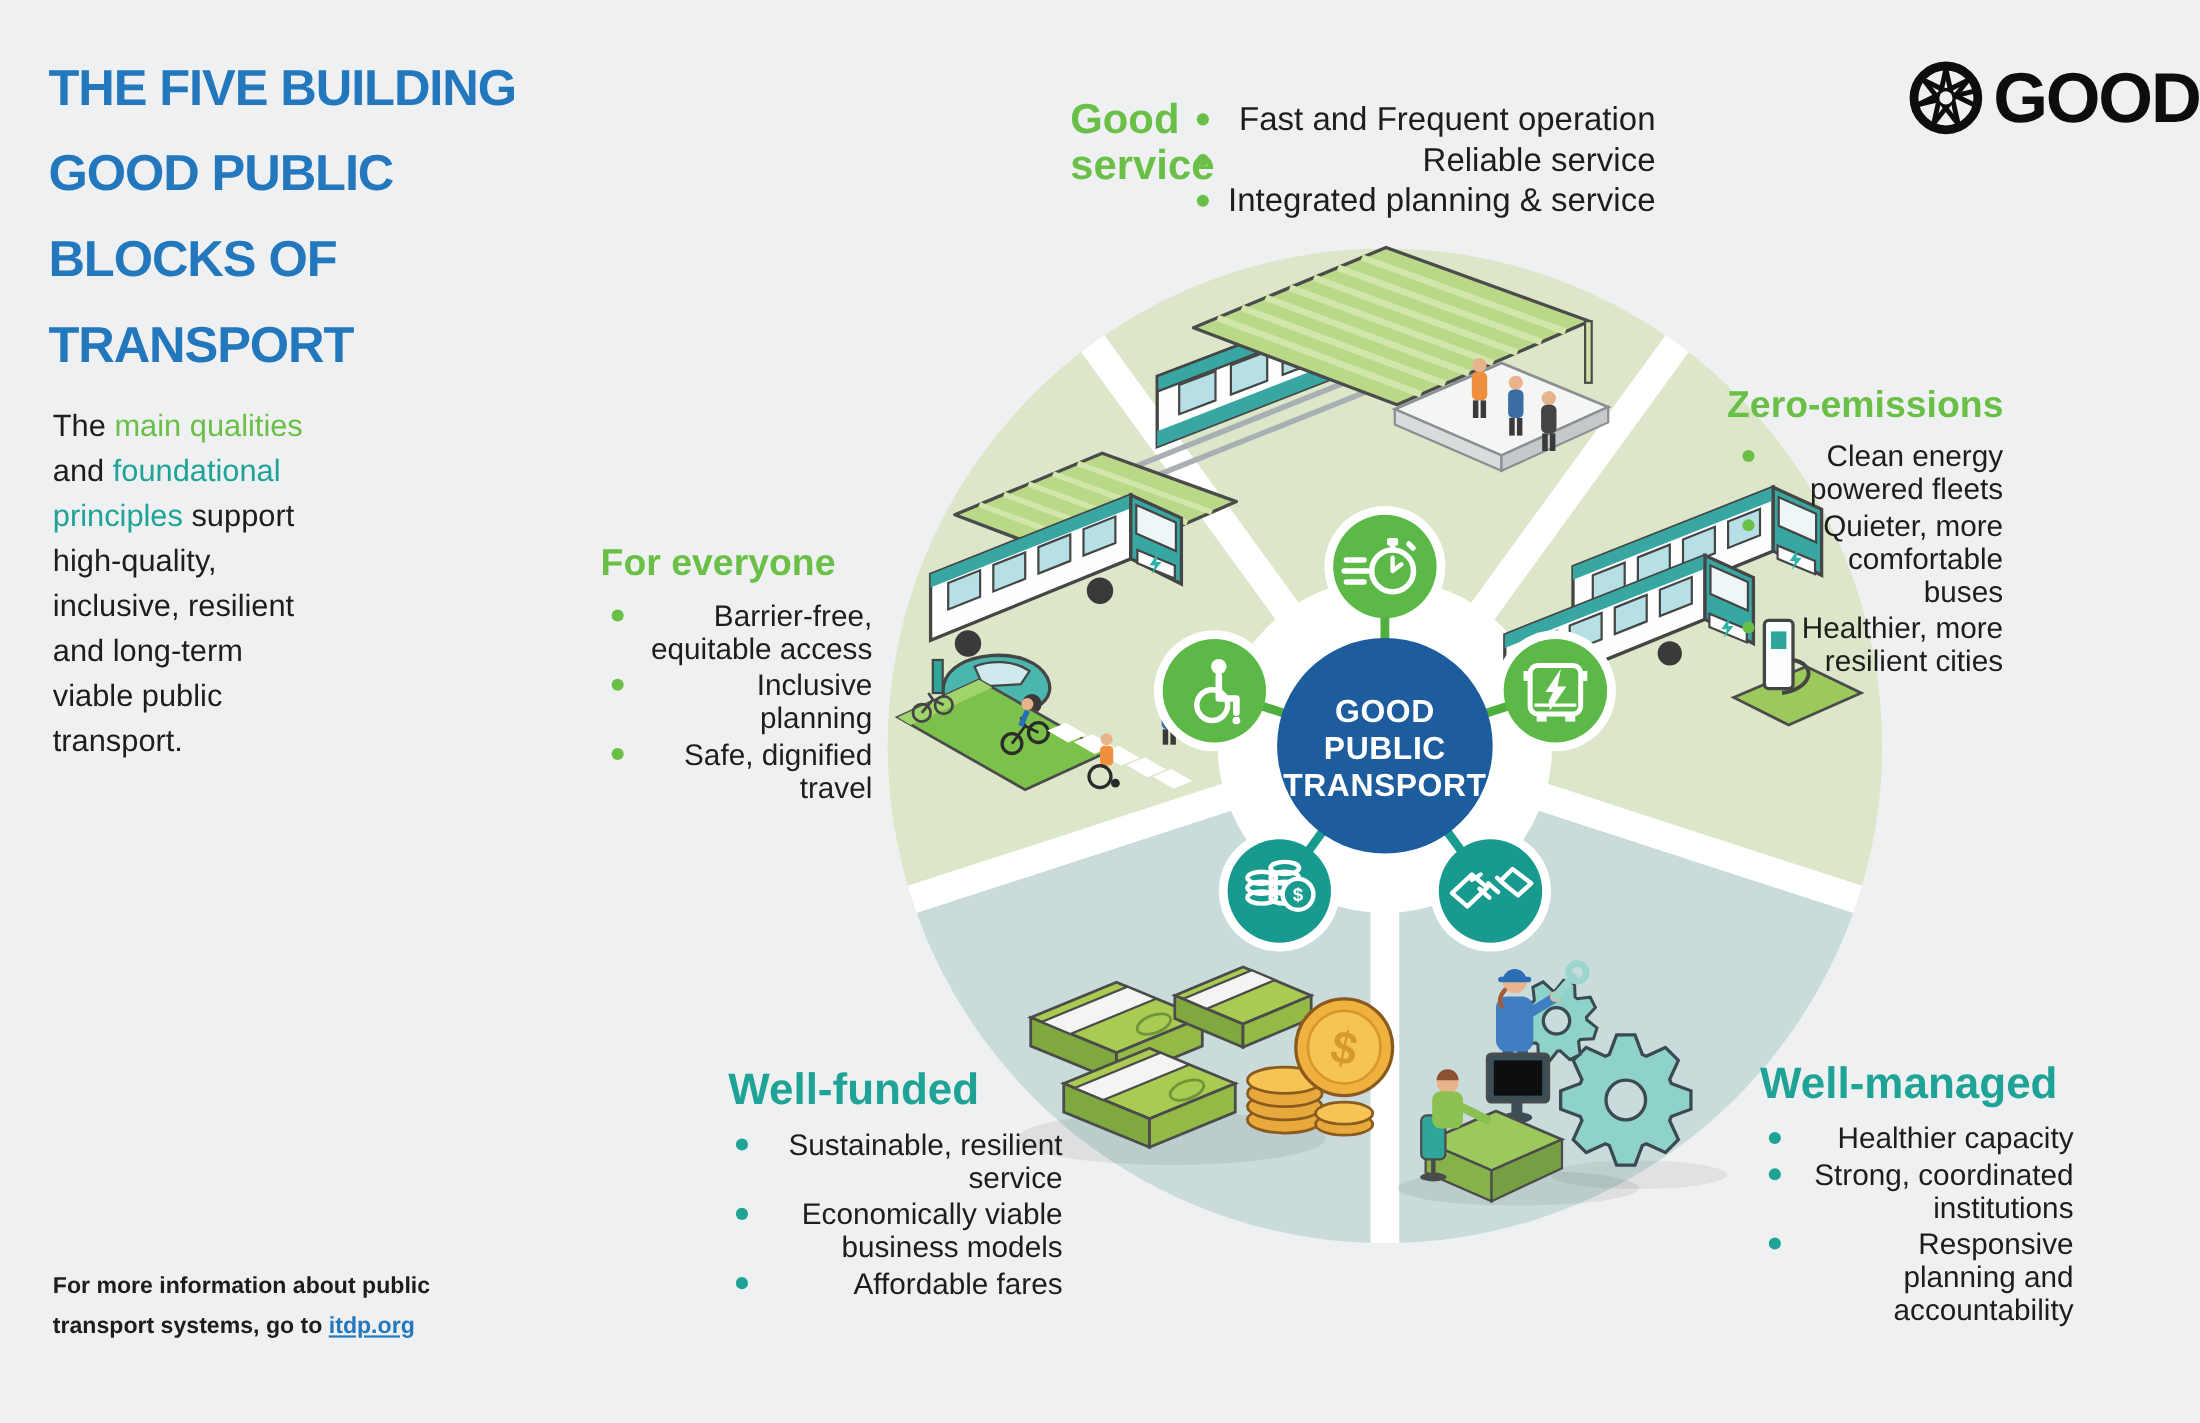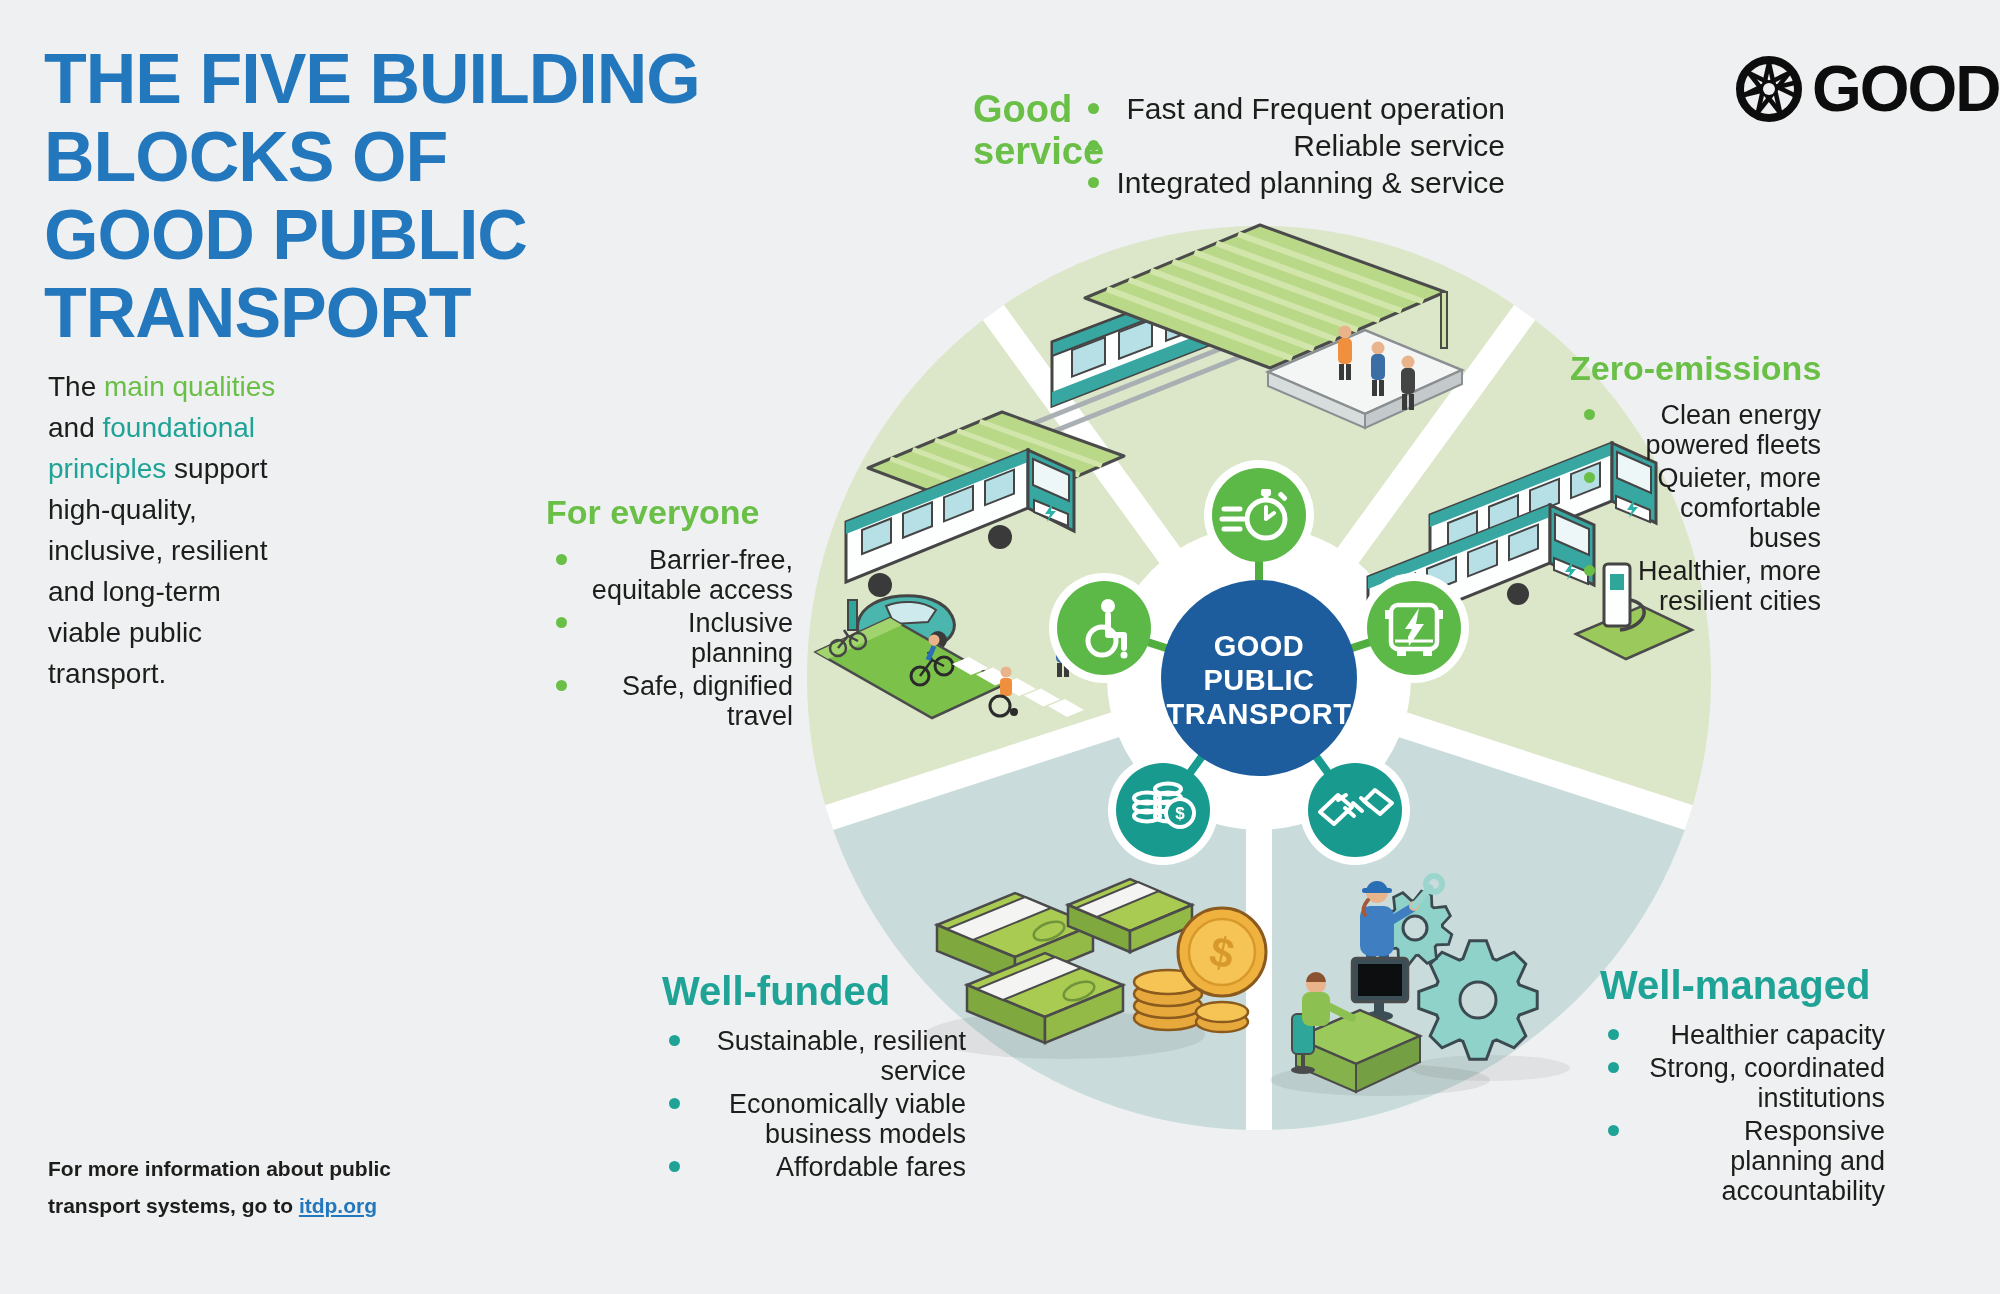--- a/index.html
+++ b/index.html
@@ -17,21 +17,21 @@
   html,body{margin:0;padding:0;background:#d8dadc;}
   .canvas{
     position:relative;width:2000px;height:1294px;background:var(--bg);
     overflow:hidden;font-family:"Liberation Sans",sans-serif;color:var(--text);
   }
   .abs{position:absolute;}
   svg{display:block;}
   
   .title{
     left:44px;top:40px;width:760px;
-    font-size:70px;line-height:78px;font-weight:bold;color:var(--title-blue);
+    font-size:46px;line-height:78px;font-weight:bold;color:var(--title-blue);
     letter-spacing:-1px;
   }
   .intro{left:48px;top:366px;width:440px;font-size:28px;line-height:41px;}
   .intro .g{color:var(--green);}
   .intro .t{color:var(--teal);text-align:center;}
   .footer{left:48px;top:1150px;width:520px;font-size:21px;line-height:37px;font-weight:bold;}
   .footer a{color:var(--title-blue);text-decoration:underline;}
   
   .logo{left:1734px;top:52px;display:flex;align-items:center;gap:8px;}
   .logo .word{font-size:64px;font-weight:bold;color:#0d0d0d;letter-spacing:-2px;line-height:74px;}
@@ -414,22 +414,22 @@
     <circle cx="1259" cy="678" r="98" fill="#1d5c9d"></circle>
     <g font-family="Liberation Sans, sans-serif" font-size="29" font-weight="bold" fill="#ffffff" text-anchor="middle" letter-spacing="0.5">
       <text x="1259" y="656">GOOD</text>
       <text x="1259" y="690">PUBLIC</text>
       <text x="1259" y="724">TRANSPORT</text>
     </g>
   </svg>
 
   <div class="abs title">
     <div>THE FIVE BUILDING</div>
+    <div>GOOD PUBLIC</div>
     <div>BLOCKS OF</div>
-    <div>GOOD PUBLIC</div>
     <div>TRANSPORT</div>
   </div>
 
   <div class="abs intro">
     <div><span>The </span><span class="g">main qualities</span></div>
     <div><span>and </span><span class="t">foundational</span></div>
     <div><span class="t">principles</span><span> support</span></div>
     <div>high-quality,</div>
     <div>inclusive, resilient</div>
     <div>and long-term</div>

